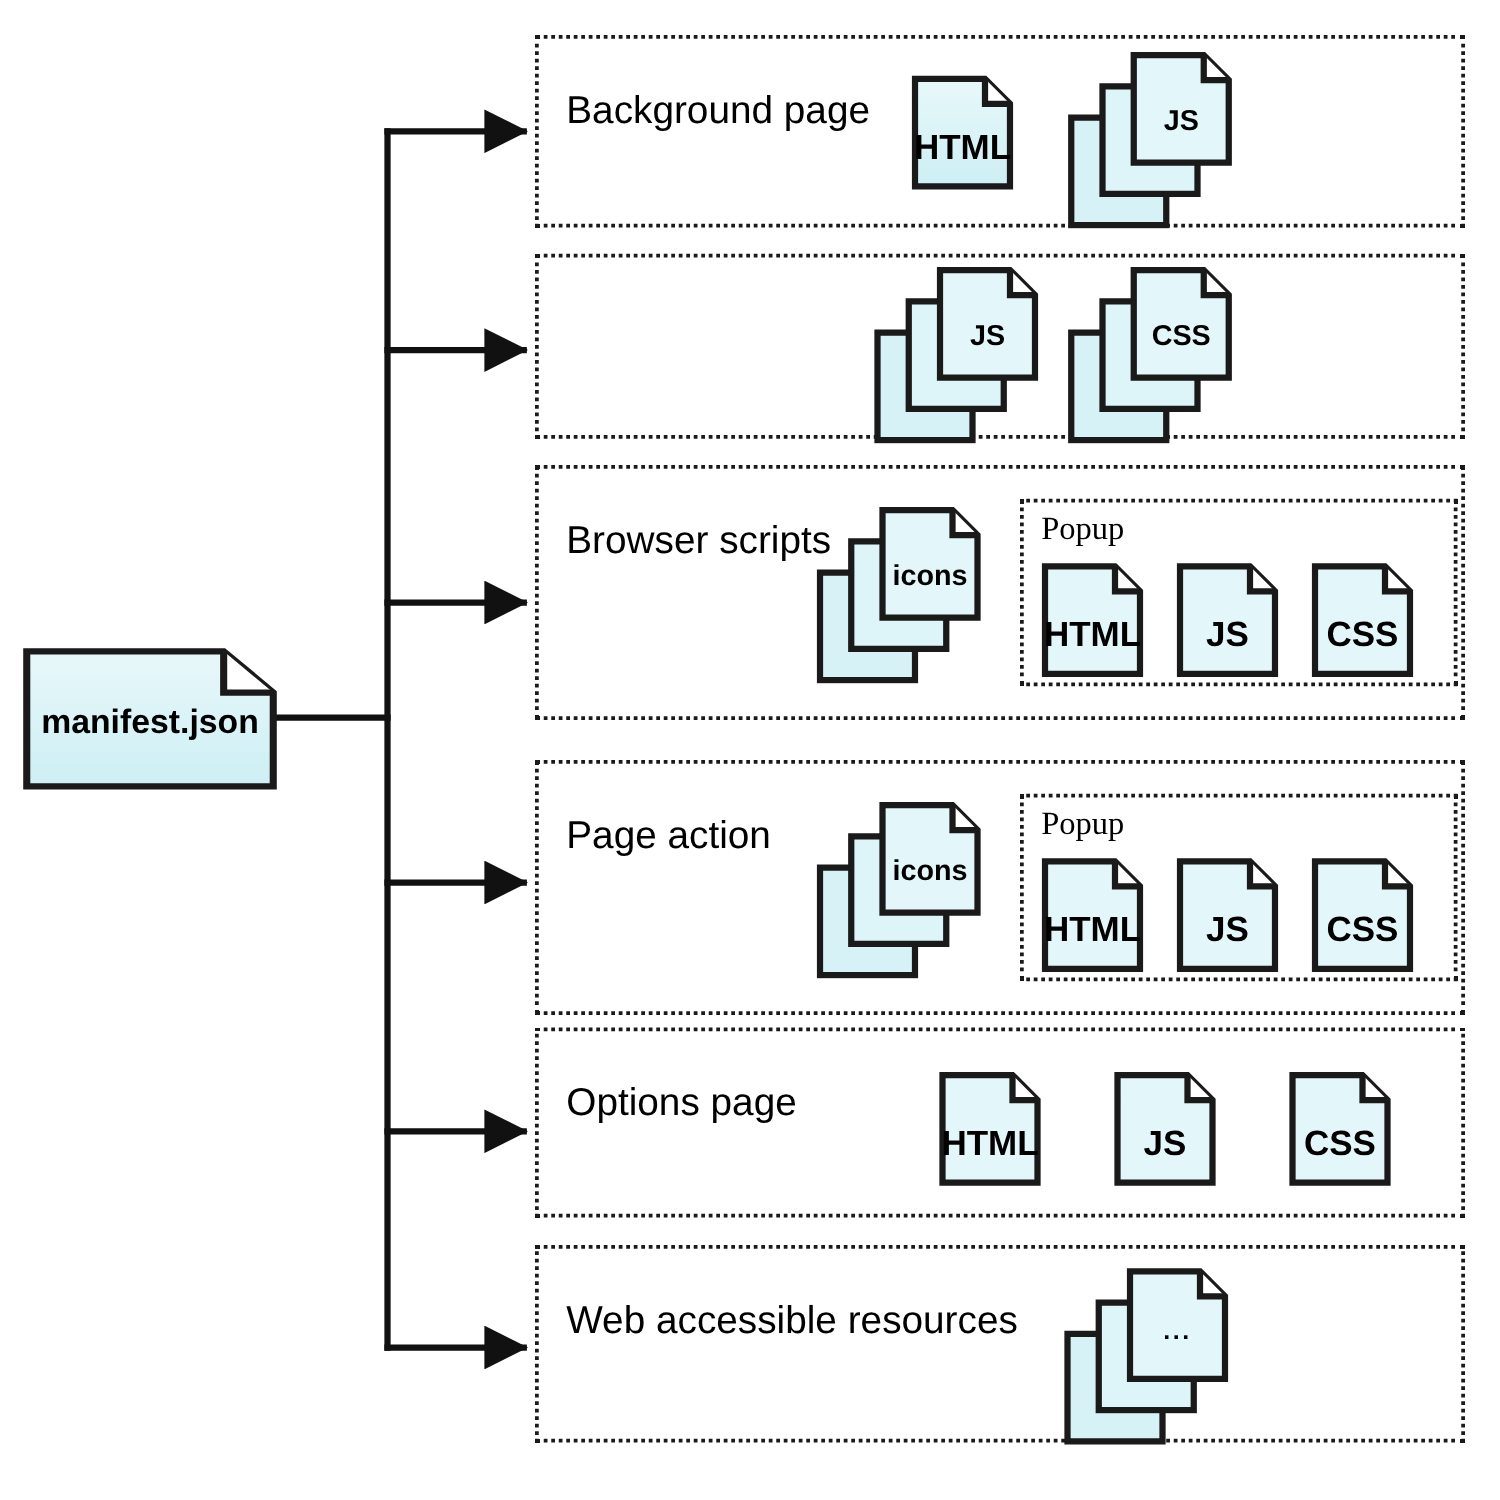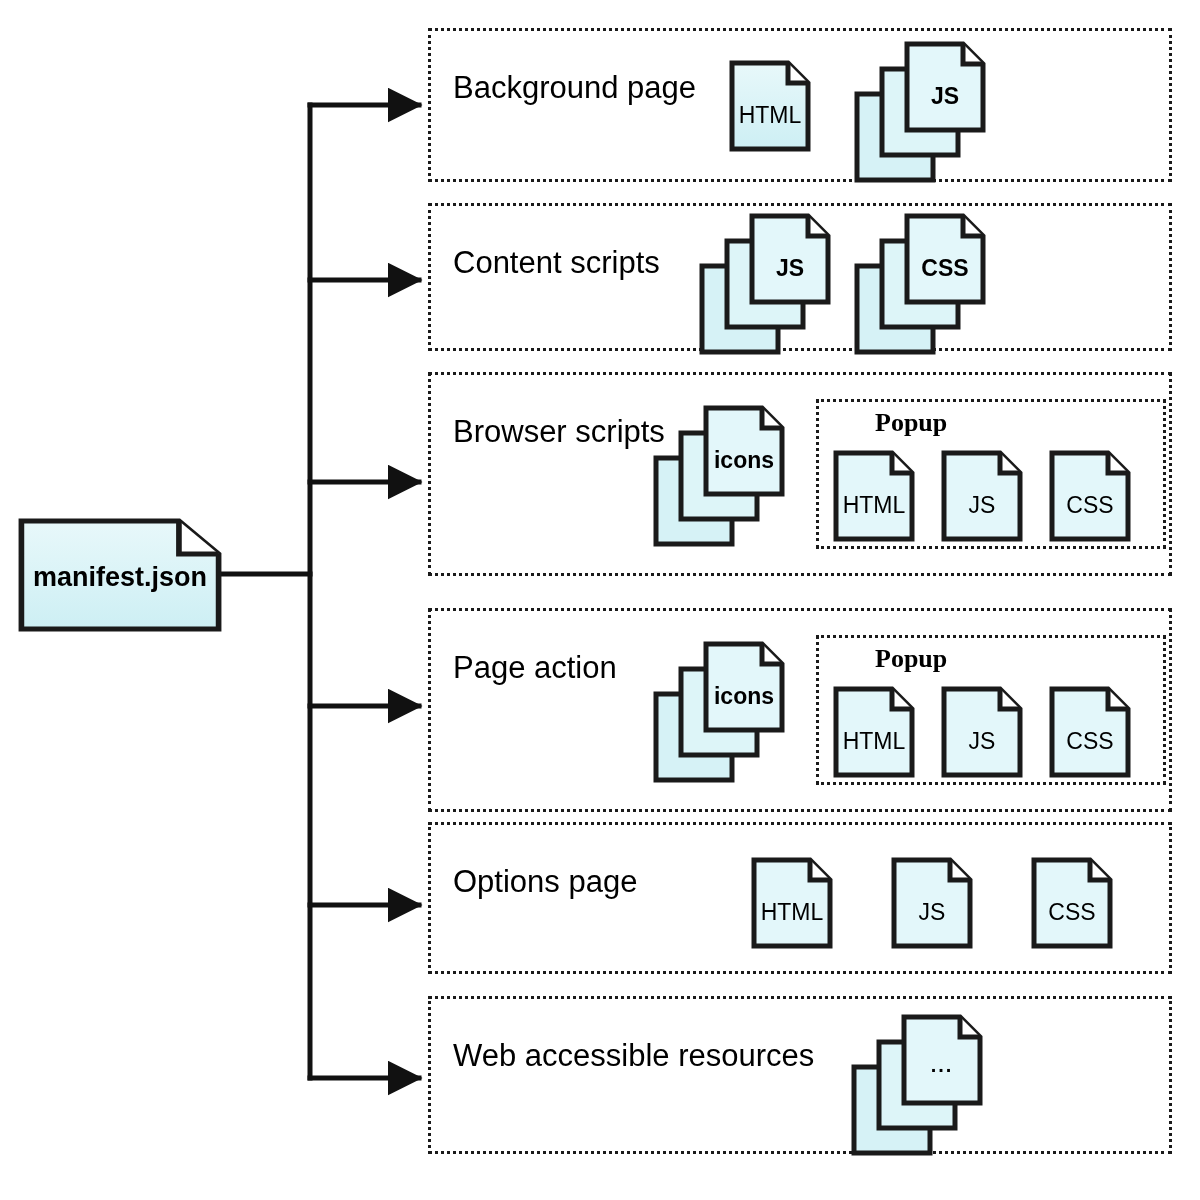--- a/index.html
+++ b/index.html
@@ -69,43 +69,42 @@
     background: #ffffff;
   }
   .subbox-title {
     position: absolute;
     left: 14px;
     top: 6px;
     font-size: 26px;
     line-height: 30px;
     color: #000000;
     font-family: "Liberation Serif", serif;
-    font-weight: bold;
+    font-weight: normal;
     white-space: nowrap;
-    margin-left: 42px;
   }
 
   
   .file {
     position: absolute;
     width: 82px;
     height: 92px;
   }
   .file.big {
     width: 204px;
     height: 114px;
   }
   .file svg { display: block; width: 100%; height: 100%; }
   .file-label {
     position: absolute;
     left: 0;
     width: 100%;
     text-align: center;
-    font-size: 23px;
-    font-weight: normal;
+    font-size: 28px;
+    font-weight: bold;
     color: #000000;
     font-family: "Liberation Sans", sans-serif;
     pointer-events: none;
     white-space: nowrap;
   }
   .file .file-label { top: 42px; }
   .file.big .file-label { top: 44px; font-size: 27px; font-weight: bold; }
 
   
   .stack {
@@ -208,21 +207,20 @@
         <svg viewBox="0 0 82 92" preserveAspectRatio="none">
           <path d="M 3 3 L 59 3 L 79 23 L 79 89 L 3 89 Z" fill="#e3f7fa" stroke="#1a1a1a" stroke-width="5" stroke-linejoin="miter"></path>
           <path d="M 59 3 L 59 23 L 79 23" fill="#ffffff" stroke="#1a1a1a" stroke-width="5" stroke-linejoin="miter"></path>
         </svg>
       </div>
       <div class="file-label">JS</div>
     </div>
   </div>
 
   <div class="section" style="top:203px; height:148px;">
-    <div class="section-title">Content scripts</div>
 
     <div class="stack" style="left:268px; top:7px;">
       <div class="sheet sheet-back2">
         <svg viewBox="0 0 82 92" preserveAspectRatio="none">
           <path d="M 3 3 L 79 3 L 79 89 L 3 89 Z" fill="#d6f2f6" stroke="#1a1a1a" stroke-width="5" stroke-linejoin="miter"></path>
         </svg>
       </div>
       <div class="sheet sheet-back1">
         <svg viewBox="0 0 82 92" preserveAspectRatio="none">
           <path d="M 3 3 L 79 3 L 79 89 L 3 89 Z" fill="#ddf5f8" stroke="#1a1a1a" stroke-width="5" stroke-linejoin="miter"></path>

